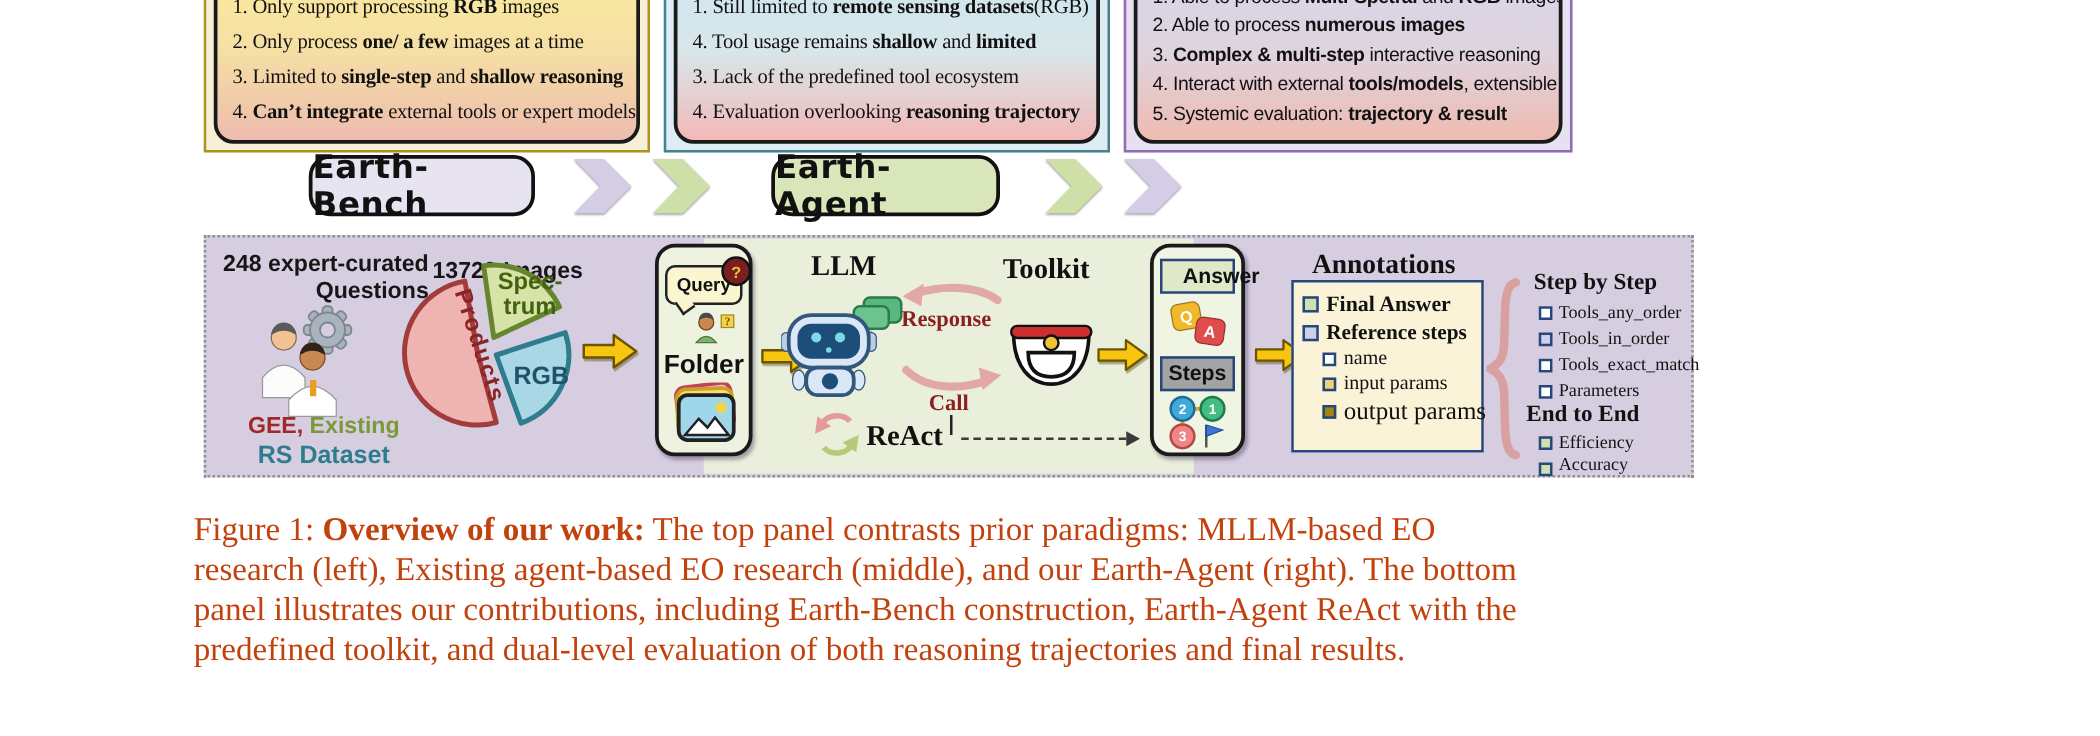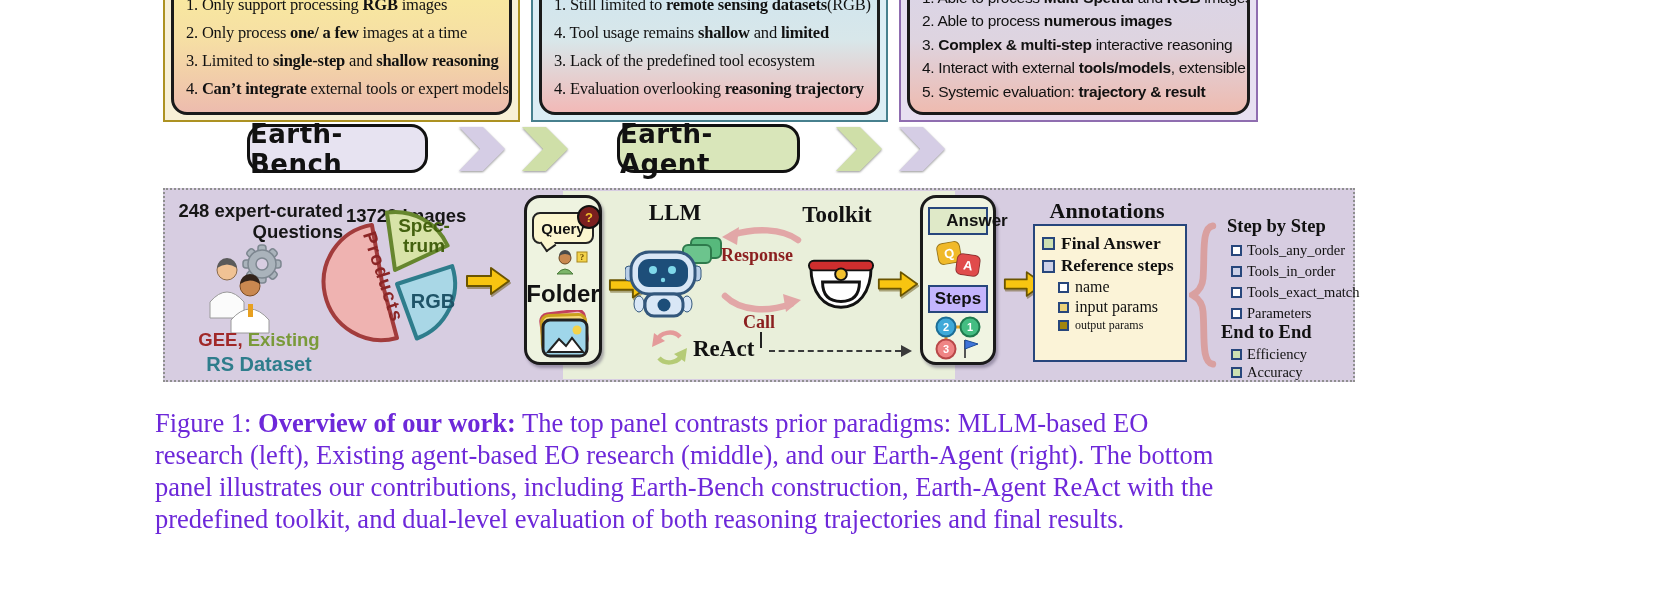--- a/index.html
+++ b/index.html
@@ -85,21 +85,21 @@
   .cb-final{background:#cde0b2;}
   .cb-ref{background:#ccd0e8;}
   .cb-input{background:#ecd27a;}
   .cb-output{background:#a3860e;}
   .cb-lav{background:#ccd0e8;}
   .cb-grn{background:#cde0b2;}
   .evrow{display:flex;align-items:center;gap:5px;white-space:nowrap;font-size:14.5px;}
 
   
   .caption{position:absolute;left:155px;top:407px;width:1130px;font-size:26.5px;line-height:32px;
-           color:#6d28d9;}
+           color:#c2410c;}
   .cap-line{white-space:nowrap;}
 </style>
 </head>
 <body>
 
 <div class="page">
 
   <div class="tpanel tp-left">
     <div class="tp-inner g-left">
       <div class="tli"><span>1. Only support processing </span><b>RGB</b><span> images</span></div>
@@ -199,21 +199,21 @@
         <span>Query</span>
         <span class="qbadge">?</span>
       </div>
       <svg width="34" height="26" viewBox="0 0 34 26" style="margin:6px 0 0 18px;">
         <circle cx="10" cy="8" r="6" fill="#c98850" stroke="#6a4520"></circle>
         <path d="M4 6 a6 6 0 0 1 12 0 q-6 -4 -12 0z" fill="#4a4a4a"></path>
         <path d="M2 24 q8 -10 16 0z" fill="#7cb56a" stroke="#4a7a3a"></path>
         <rect x="22" y="2" width="10" height="10" fill="#f3d34a" stroke="#a8861a"></rect>
         <text x="27" y="10" font-size="9" font-weight="bold" text-anchor="middle" fill="#6a4a00">?</text>
       </svg>
-      <div class="sanslab" style="font-size:24px;margin-top:4px;">Folder</div>
+      <div class="sanslab" style="font-size:21px;margin-top:4px;">Folder</div>
       <svg width="58" height="50" viewBox="0 0 58 50" style="margin-top:2px;">
         <rect x="8" y="2" width="44" height="36" rx="7" fill="#f2bdc8" stroke="#c2415e" stroke-width="3" transform="rotate(-7 30 20)"></rect>
         <rect x="8" y="5" width="44" height="36" rx="7" fill="#f7da7a" stroke="#caa21c" stroke-width="3" transform="rotate(-2 30 23)"></rect>
         <rect x="9" y="10" width="44" height="36" rx="7" fill="#9fd6ea" stroke="#222" stroke-width="3"></rect>
         <circle cx="43" cy="20" r="4.5" fill="#f3d34a"></circle>
         <path d="M14 42 l11 -13 7 7 6 -8 11 14 z" fill="#fff" stroke="#222" stroke-width="2"></path>
       </svg>
     </div>
 
     <svg class="abs yarrow" style="left:443px;top:80px;" width="44" height="30" viewBox="0 0 46 30">
@@ -274,21 +274,21 @@
       </svg>
 
     <div class="vcol" style="left:755px;width:76px;background:#f0f4e2;">
       <div class="lblbox" style="margin-top:9px;background:#dfe9c8;padding-left:38px;">
         <span>Answer</span>
       </div>
       <div class="qa" style="margin-top:7px;">
         <span class="qb qy">Q</span>
         <span class="qb qr">A</span>
       </div>
-      <div class="lblbox" style="margin-top:9px;background:#c4b5fd;">
+      <div class="lblbox" style="margin-top:9px;background:#a3a3a3;">
         <span>Steps</span>
       </div>
       <svg width="52" height="44" viewBox="0 0 52 44" style="margin-top:3px;">
         <path d="M23 11 h6 M14 20 v4" stroke="#e8a020" stroke-width="3"></path>
         <circle cx="14" cy="11" r="9.5" fill="#3fa9d9" stroke="#1c6d96" stroke-width="2"></circle>
         <circle cx="38" cy="11" r="9.5" fill="#44bd82" stroke="#1f7a4e" stroke-width="2"></circle>
         <circle cx="14" cy="33" r="9.5" fill="#ef8585" stroke="#b84848" stroke-width="2"></circle>
         <path d="M33 24 v18" stroke="#555" stroke-width="2"></path>
         <path d="M33 24 l13 4 -13 5z" fill="#3f74d9" stroke="#1c4d96"></path>
         <g fill="#fff" font-family="Liberation Sans,sans-serif" font-weight="bold" font-size="11" text-anchor="middle">
@@ -316,21 +316,21 @@
       <div class="arow" style="margin-left:16px;">
         <span class="cb cb-sm"></span>
         <span style="font-size:16px;">name</span>
       </div>
       <div class="arow" style="margin-left:16px;">
         <span class="cb cb-sm cb-input"></span>
         <span style="font-size:16px;">input params</span>
       </div>
       <div class="arow" style="margin-left:16px;">
         <span class="cb cb-sm cb-output"></span>
-        <span style="font-size:12px;">output params</span>
+        <span style="font-size:20px;">output params</span>
       </div>
     </div>
 
     <svg class="abs" style="left:1024px;top:32px;" width="30" height="146" viewBox="0 0 30 150">
       <path d="M24 4 C12 6 16 34 14 58 C13 70 6 73 3 75 C6 77 13 80 14 92 C16 116 12 144 24 146" fill="none" stroke="var(--brace-pink,#d9a0a0)" stroke-width="7" stroke-linecap="round"></path>
     </svg>
     <div class="abs seriflab" style="left:1062px;top:26px;font-size:18.5px;">Step by Step</div>
     <div class="abs evrow" style="left:1066px;top:52px;">
       <span class="cb cb-sm"></span>
       <span>Tools_any_order</span>
@@ -345,21 +345,21 @@
     </div>
     <div class="abs evrow" style="left:1066px;top:115px;">
       <span class="cb cb-sm"></span>
       <span>Parameters</span>
     </div>
     <div class="abs seriflab" style="left:1056px;top:132px;font-size:18.5px;">End to End</div>
     <div class="abs evrow" style="left:1066px;top:156px;text-align:right;">
       <span class="cb cb-sm cb-grn"></span>
       <span>Efficiency</span>
     </div>
-    <div class="abs evrow" style="left:1066px;top:174px;">
+    <div class="abs evrow" style="left:1066px;top:174px;align-items:flex-end;">
       <span class="cb cb-sm cb-grn"></span>
       <span>Accuracy</span>
     </div>
   </div>
 
   <div class="caption">
     <div class="cap-line"><span>Figure 1:  </span><b>Overview of our work:</b><span>  The top panel contrasts prior paradigms:  MLLM-based EO</span></div>
     <div class="cap-line"><span>research (left), Existing agent-based EO research (middle), and our Earth-Agent (right). The bottom</span></div>
     <div class="cap-line"><span>panel illustrates our contributions, including Earth-Bench construction, Earth-Agent ReAct with the</span></div>
     <div class="cap-line"><span>predefined toolkit, and dual-level evaluation of both reasoning trajectories and final results.</span></div>

